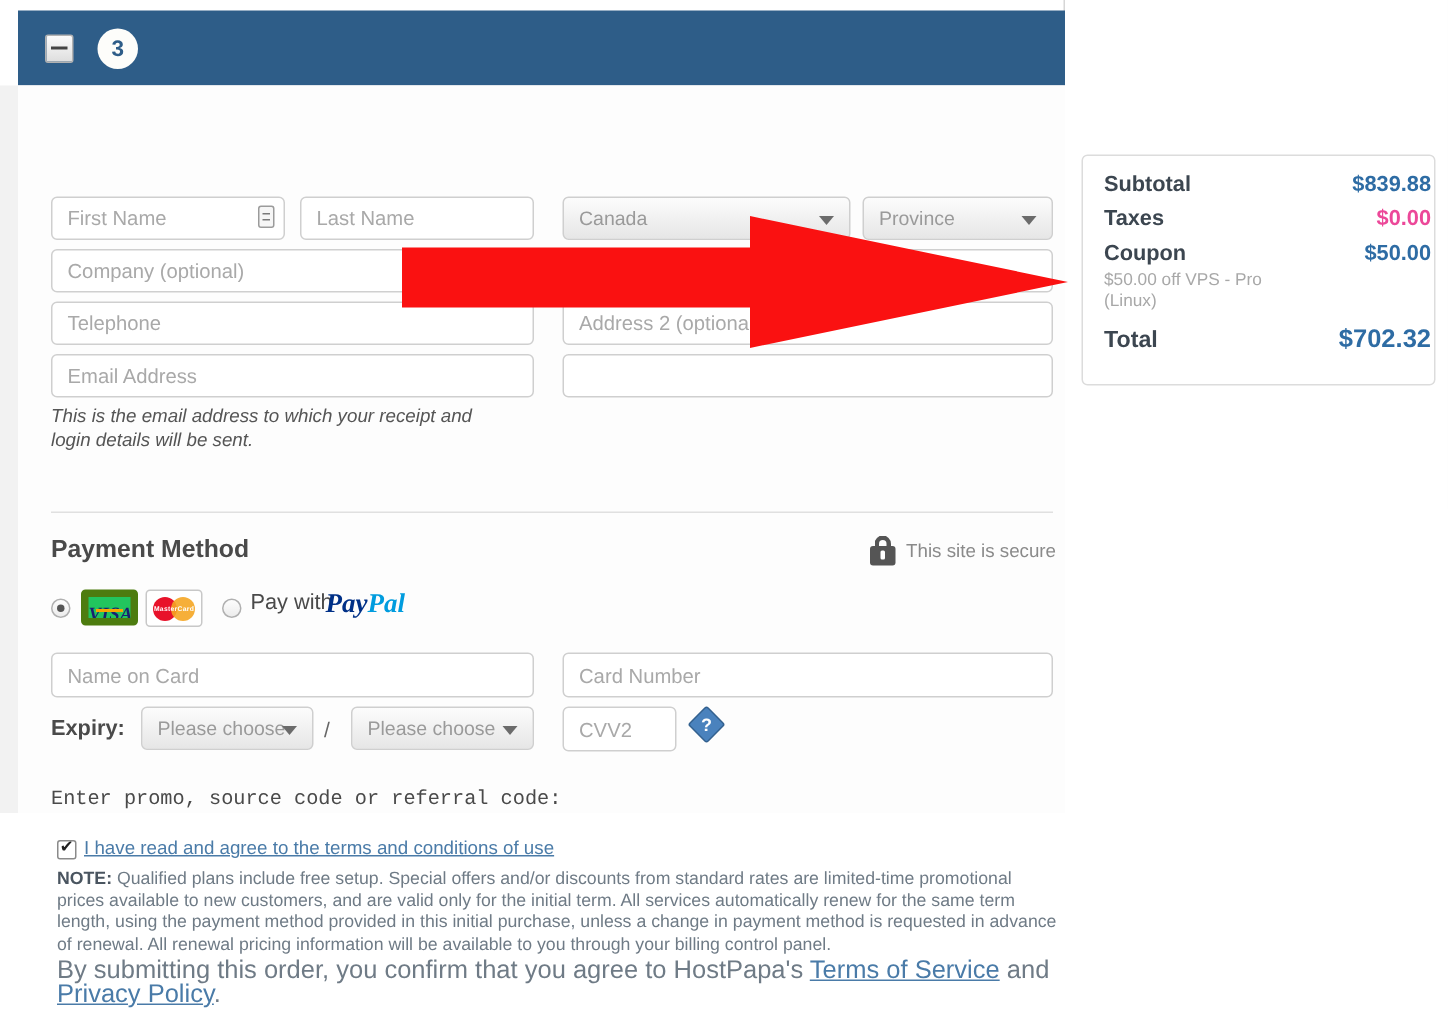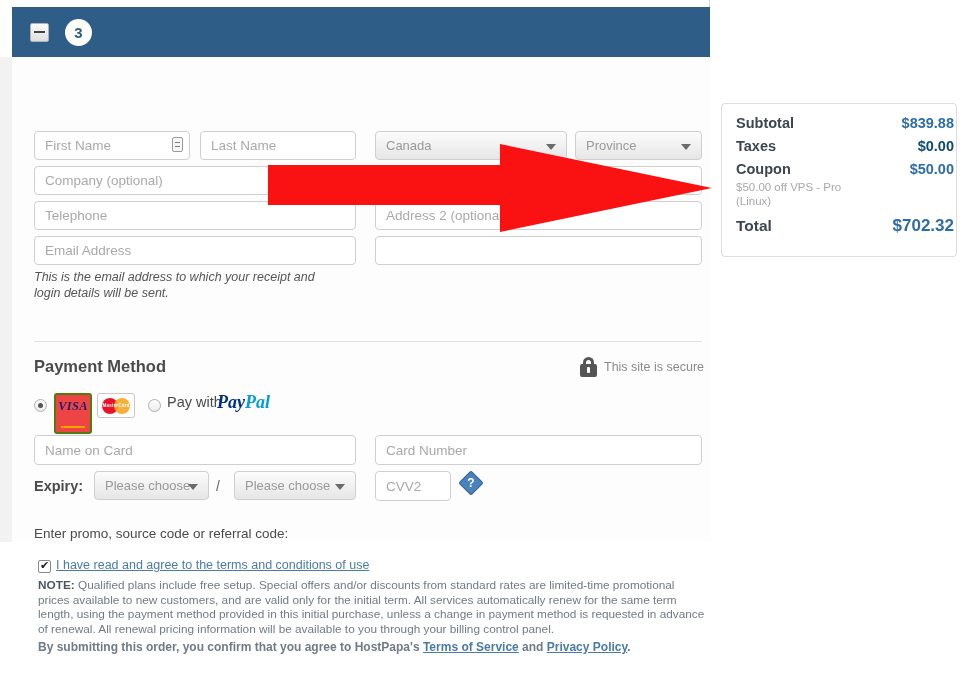--- a/index.html
+++ b/index.html
@@ -237,23 +237,23 @@
   .radio.checked::after {
     content:"";
     position:absolute; left:3px; top:3px; width:5px; height:5px;
     border-radius:50%; background:#555;
   }
 
   
   #visa-logo {
     position: absolute;
     left: 42px; top: 336px;
-    width: 38px; height: 41px;
-    background: #ef4444;
-    border: 2px solid #4d7c0f;
+    width: 38px; height: 24px;
+    background: #22c55e;
+    border: 5px solid #4d7c0f;
     border-radius: 3px;
     box-sizing: border-box;
     overflow: hidden;
   }
   #visa-logo .txt {
     position:absolute; left:0; right:0; top:4px;
     text-align:center;
     font-family:"Liberation Serif", serif;
     font-style: italic;
     font-weight: bold;
@@ -336,20 +336,21 @@
     font-size: 12px;
     font-weight: bold;
     line-height: 18px;
   }
 
   #promo-label {
     position: absolute;
     left: 22px; top: 469px;
     font-size: 13.5px;
     color: #4a4a4a;
+    font-family: Liberation Mono, monospace;
   }
   #apply-coupon-button {
     position: absolute;
     left: 233px; top: 495px;
     height: 27px;
     padding: 0 13px;
     background: linear-gradient(180deg,#8dc63f 0%,#72b02c 100%);
     border: 1px solid #5f9c22;
     border-radius: 4px;
     color: #ffffff;
@@ -403,24 +404,23 @@
     width: 668px;
     font-size: 11.8px;
     color: #6f7b86;
     line-height: 14.5px;
   }
   #note-text .b { font-weight: bold; color: #4a5560; }
   #submit-text {
     position: absolute;
     left: 22px; top: 97px;
     width: 668px;
-    font-size: 12px;
+    font-size: 17px;
     color: #6f7b86;
     line-height: 16px;
-    font-weight: bold;
   }
   #submit-text a {
     color: #4a7ba8;
     text-decoration: underline;
     cursor: pointer;
   }
 
   
   #order-summary {
     position: absolute;
@@ -442,21 +442,21 @@
   .sum-label {
     font-size: 14.5px;
     font-weight: bold;
     color: #3c4650;
   }
   .sum-value {
     font-size: 14.5px;
     font-weight: bold;
     color: #2e6ca4;
   }
-  .sum-value.dark { color: #0c4a6e; text-align: right; }
+  .sum-value.dark { color: #ec4899; text-align: right; }
   #coupon-desc {
     font-size: 11.5px;
     color: #a8a8a8;
     line-height: 14px;
     margin: -4px 0 8px 0;
     width: 110px;
   }
   #total-row .sum-label { font-size: 15.5px; }
   #total-row .sum-value { font-size: 17px; color: #2e6ca4; }
 

